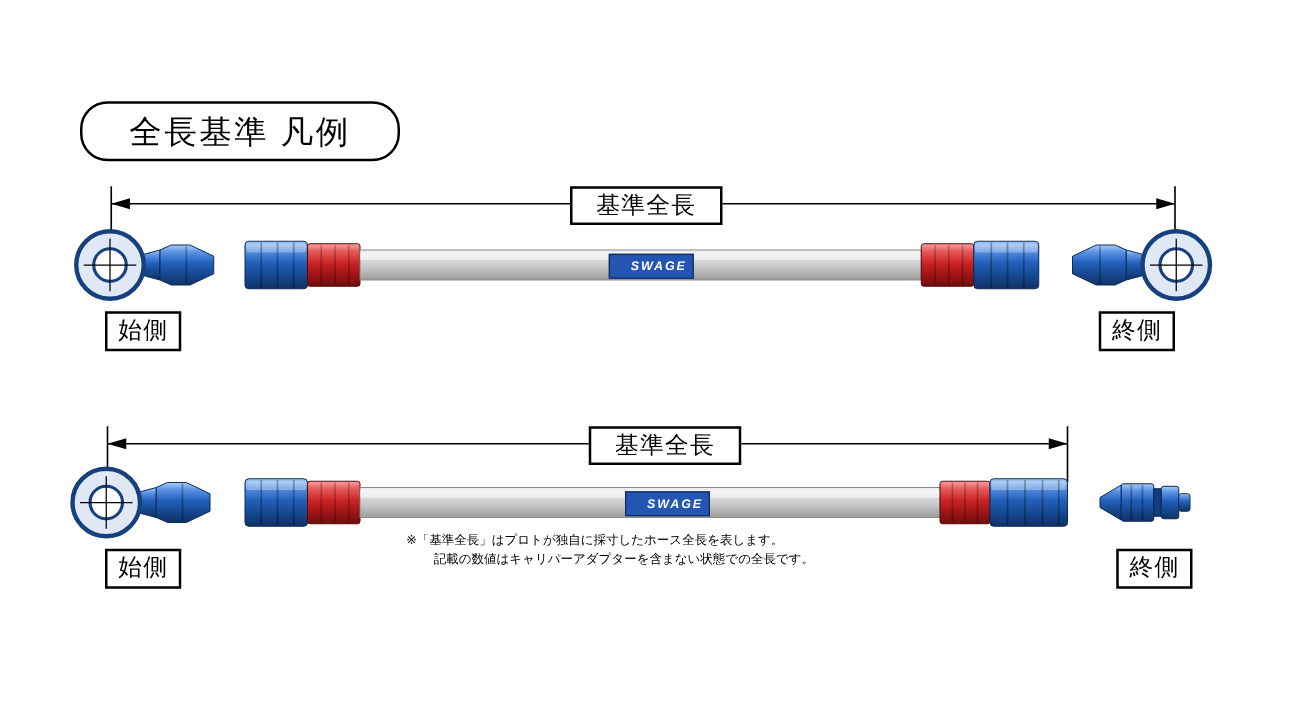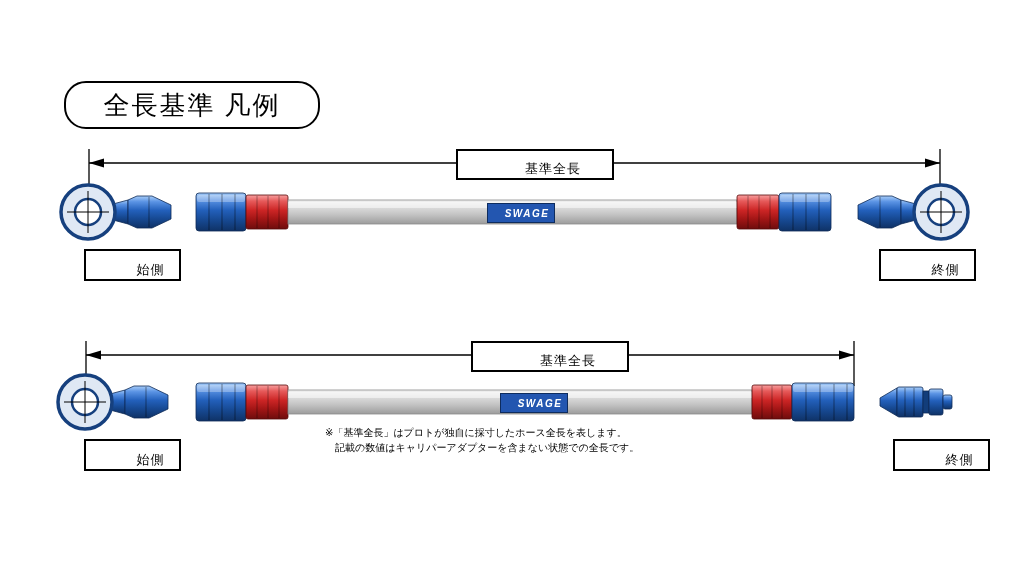--- a/index.html
+++ b/index.html
@@ -9,40 +9,40 @@
   }
   .layer{position:absolute;left:0;top:0;}
   .title-box{
     position:absolute;left:64px;top:81px;width:252px;height:44px;
     border:2px solid #000;border-radius:22px;background:#fff;
     display:flex;align-items:center;justify-content:center;
     font-size:26px;letter-spacing:2px;text-align:right;
   }
   .box{
     position:absolute;background:#fff;border:2px solid #000;
-    display:flex;align-items:flex-end;justify-content:center;
-    font-size:13px;letter-spacing:1px;padding-left:36px;
+    display:flex;align-items:flex-start;justify-content:center;
+    font-size:19px;letter-spacing:1px;
   }
   .dim-label-1{left:456px;top:149px;width:118px;height:27px;}
   .dim-label-2{left:471px;top:341px;width:118px;height:27px;}
   .side-start-1{left:84px;top:249px;width:57px;height:28px;}
   .side-end-1{left:879px;top:249px;width:57px;height:28px;}
   .side-start-2{left:84px;top:439px;width:57px;height:28px;}
   .side-end-2{left:893px;top:439px;width:57px;height:28px;}
   .brand{
     position:absolute;width:54px;height:18px;background:#2356b0;border:1px solid #0e2c5e;
     color:#fff;font-style:italic;font-weight:bold;font-size:10px;letter-spacing:1.5px;
     display:flex;align-items:center;justify-content:center;padding-left:12px;
   }
   .brand-1{left:487px;top:203px;}
   .brand-2{left:500px;top:393px;}
   .note{
     position:absolute;left:325px;top:426px;font-size:10px;line-height:1.45;
   }
-  .note .l2{margin-left:10px;}
+  .note .l2{margin-left:22px;}
 </style>
 </head>
 <body>
 
 <div class="stage">
 
   <svg class="layer" width="1031" height="569" viewBox="0 0 1031 569">
     <defs>
       <linearGradient id="gBlue" x1="0" y1="0" x2="0" y2="1">
         <stop offset="0" stop-color="#a8cdf8"></stop>

